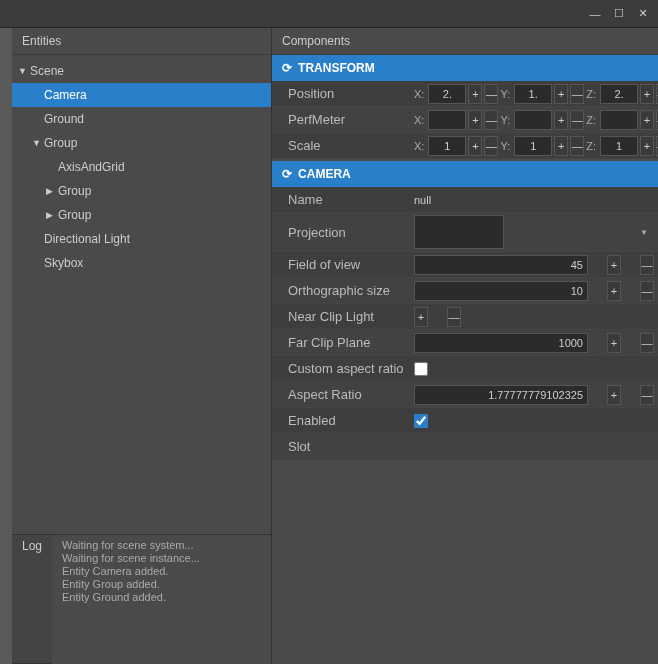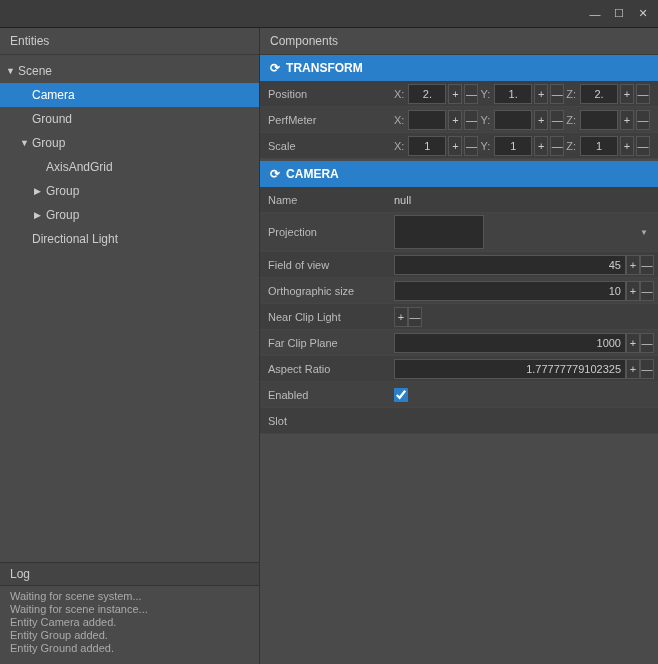--- a/index.html
+++ b/index.html
@@ -36,20 +36,21 @@
       display: flex;
       height: calc(664px - 28px);
     }
     
     .left-panel {
       width: 260px;
       background: #4a4a4a;
       border-right: 1px solid #333;
       display: flex;
       flex-direction: column;
+      margin-left: 12px;
     }
     .panel-header {
       color: #ccc;
       font-size: 12px;
       padding: 6px 10px;
       background: #4a4a4a;
       border-bottom: 1px solid #3a3a3a;
     }
     .tree-area {
       flex: 1;
@@ -64,25 +65,24 @@
       cursor: pointer;
       color: #ccc;
       font-size: 12px;
     }
     .tree-item.selected { background: #2a7fcb; color: #fff; }
     .tree-item .indent { display: inline-block; }
     .tree-item .arrow { display: inline-block; width: 12px; font-size: 9px; }
     .tree-item .label { flex: 1; }
     
     .log-area {
-      height: 102px;
+      height: 130px;
       background: #4a4a4a;
       border-top: 1px solid #333;
       display: flex;
-      flex-direction: column;
     }
     .log-header {
       color: #ccc;
       font-size: 12px;
       padding: 4px 10px;
       background: #444;
       border-bottom: 1px solid #333;
     }
     .log-content {
       flex: 1;
@@ -127,23 +127,24 @@
       align-items: center;
       min-height: 26px;
       border-bottom: 1px solid #454545;
       padding: 2px 4px;
       background: #424242;
     }
     .comp-row:nth-child(even) { background: #3e3e3e; }
     .comp-label {
       width: 130px;
       color: #bbb;
-      font-size: 11px;
+      font-size: 13px;
       padding-left: 4px;
       flex-shrink: 0;
+      margin-left: 8px;
     }
     .comp-value {
       flex: 1;
       display: flex;
       align-items: center;
     }
     
     .xyz-group {
       display: flex;
       align-items: center;
@@ -215,21 +216,21 @@
       height: 20px;
       flex: 1;
       text-align: right;
       padding-right: 4px;
       outline: none;
     }
     .value-with-btns {
       flex: 1;
       display: flex;
       align-items: center;
-      gap: 0;
+      gap: 19px;
     }
     
     .text-value {
       color: #ccc;
       font-size: 11px;
     }
     
     .comp-checkbox {
       width: 14px;
       height: 14px;
@@ -308,20 +309,25 @@
         </div>
         <div class="tree-item">
           <span class="indent" style="width: 28px; display: inline-block;"></span>
           <span class="arrow">▶</span>
           <span class="label">Group</span>
         </div>
         <div class="tree-item">
           <span class="indent" style="width: 14px; display: inline-block;"></span>
           <span class="arrow"></span>
           <span class="label">Directional Light</span>
+        </div>
+        <div class="tree-item">
+          <span class="indent" style="width: 14px; display: inline-block;"></span>
+          <span class="arrow"></span>
+          <span class="label">Skybox</span>
         </div>
       </div>
     <div class="log-area">
       <div class="log-header">Log</div>
       <div class="log-content">
 
       <div class="log-line">Waiting for scene system...</div>
           <div class="log-line">Waiting for scene instance...</div>
           <div class="log-line">Entity Camera added.</div>
           <div class="log-line">Entity Group added.</div>
@@ -451,20 +457,26 @@
 
       <div class="comp-row">
         <div class="comp-label">Far Clip Plane</div>
         <div class="comp-value value-with-btns">
           <input class="single-num-field" value="1000" style="">
           <button class="num-btn">+</button>
           <button class="num-btn">—</button>
         </div>
       </div>
 
+      <div class="comp-row">
+        <div class="comp-label">Custom aspect ratio</div>
+        <div class="comp-value">
+          <input type="checkbox" class="comp-checkbox" style="">
+        </div>
+      </div>
 
       <div class="comp-row">
         <div class="comp-label">Aspect Ratio</div>
         <div class="comp-value value-with-btns">
           <input class="single-num-field" value="1.77777779102325" style="">
           <button class="num-btn">+</button>
           <button class="num-btn">—</button>
         </div>
       </div>
 

